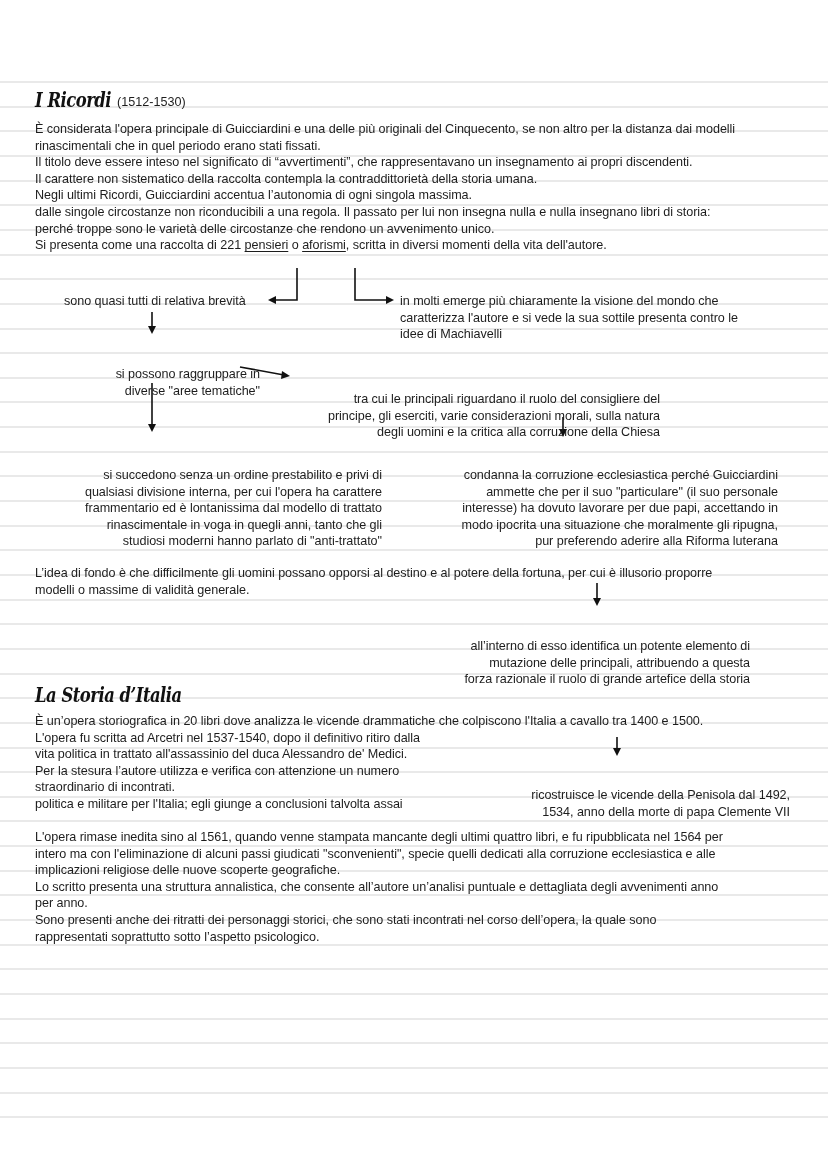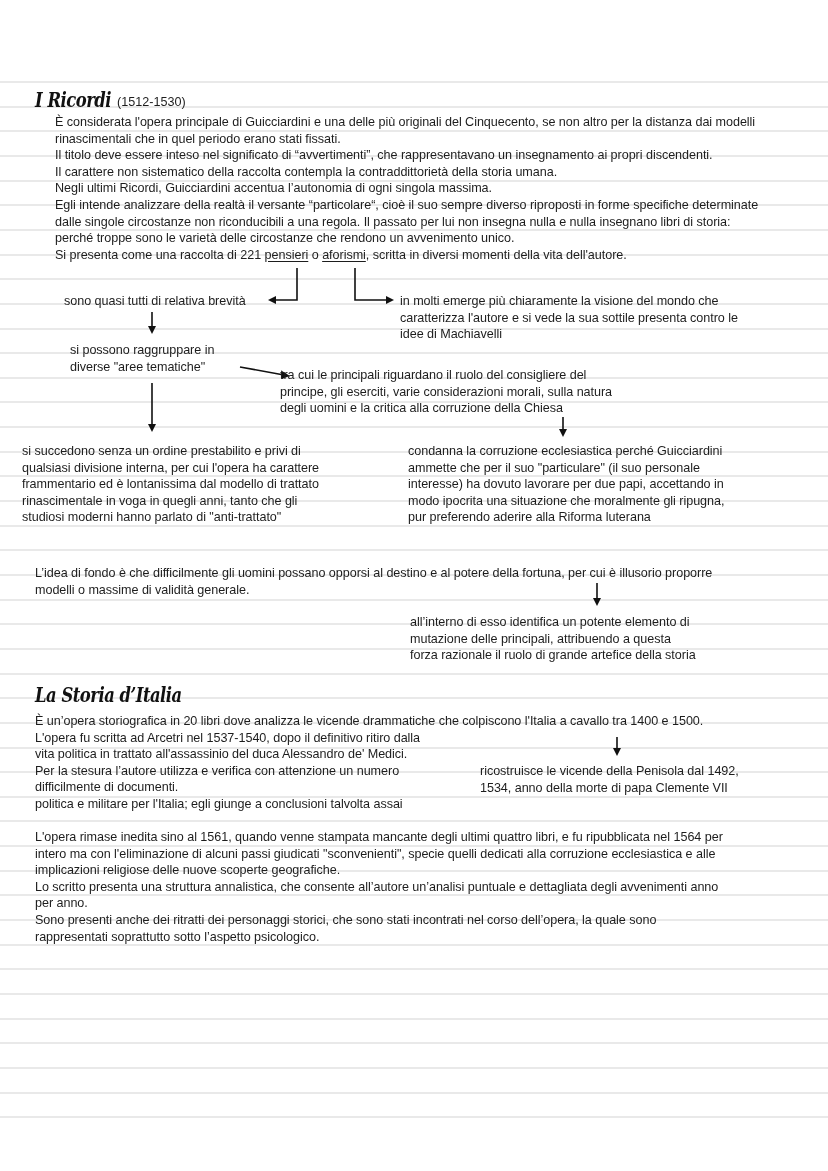--- a/index.html
+++ b/index.html
@@ -1,21 +1,21 @@
 <!DOCTYPE html>
 <html><head>
 <meta charset="utf-8">
 <style>
   html, body { margin: 0; padding: 0; background: #ffffff; }
   body { width: 828px; height: 1171px; position: relative; overflow: hidden;
          font-family: "Liberation Sans", sans-serif; color: #1d1d1d; }
   .rules { position: absolute; left: 0; top: 0; width: 828px; height: 1171px; }
   .rule { position: absolute; left: 0; width: 828px; height: 2px; background: #e9e9e9; }
   .t { position: absolute; font-size: 12.6px; line-height: 16.6px; white-space: nowrap; letter-spacing: -0.05px; transform-origin: left top; }
-  .c { text-align: left; }
+  .c { text-align: right; margin-top: 24px; }
   .title { position: absolute; font-family: "DejaVu Serif", serif; font-style: italic; font-weight: bold;
            font-size: 20px; color: #111; letter-spacing: -0.6px; transform: scaleX(0.82); transform-origin: left top; }
   .years { position: absolute; font-size: 12.6px; }
   .u { text-decoration: underline; text-underline-offset: 2px; }
   svg.arrows { position: absolute; left: 0; top: 0; width: 828px; height: 1171px; pointer-events: none; }
   svg.arrows path, svg.arrows line { stroke: #111; stroke-width: 1.6; fill: none; }
   svg.arrows polygon { fill: #111; }
 </style>
 </head>
 <body>
@@ -89,27 +89,26 @@
   <line x1="597" y1="583" x2="597" y2="601"></line>
   <polygon points="597,606 593,598 601,598"></polygon>
 
   <line x1="617" y1="737" x2="617" y2="751"></line>
   <polygon points="617,756 613,748 621,748"></polygon>
 </svg>
 
 <div class="title" style="left:35px; top:88px;">I Ricordi</div>
 <div class="years" style="left:117px; top:95px;">(1512-1530)</div>
 
-<div class="t" style="left:35px; top:114px;margin-left:20px;">
+<div class="t" style="left:35px; top:121px;">
   <div>È considerata l'opera principale di Guicciardini e una delle più originali del Cinquecento, se non altro per la distanza dai modelli</div>
   <div>rinascimentali che in quel periodo erano stati fissati.</div>
   <div>Il titolo deve essere inteso nel significato di “avvertimenti”, che rappresentavano un insegnamento ai propri discendenti.</div>
   <div>Il carattere non sistematico della raccolta contempla la contraddittorietà della storia umana.</div>
   <div>Negli ultimi Ricordi, Guicciardini accentua l’autonomia di ogni singola massima.</div>
-  <div>Egli intende analizzare della realtà il versante “particolare“, cioè il suo sempre diverso riproposti in forme specifiche determinate</div>
   <div>dalle singole circostanze non riconducibili a una regola. Il passato per lui non insegna nulla e nulla insegnano libri di storia:</div>
   <div>perché troppe sono le varietà delle circostanze che rendono un avvenimento unico.</div>
   <div><span>Si presenta come una raccolta di 221 </span><span class="u">pensieri</span><span> o </span><span class="u">aforismi</span><span>, scritta in diversi momenti della vita dell'autore.</span></div>
 </div>
 
 <div class="t" style="left:64px; top:293px;">sono quasi tutti di relativa brevità</div>
 
 <div class="t" style="left:400px; top:293px;">
   <div>in molti emerge più chiaramente la visione del mondo che</div>
   <div>caratterizza l'autore e si vede la sua sottile presenta contro le</div>
@@ -154,21 +153,21 @@
   <div>forza razionale il ruolo di grande artefice della storia</div>
 </div>
 
 <div class="title" style="left:35px; top:683px;">La Storia d’Italia</div>
 
 <div class="t" style="left:35px; top:713px;">
   <div>È un’opera storiografica in 20 libri dove analizza le vicende drammatiche che colpiscono l'Italia a cavallo tra 1400 e 1500.</div>
   <div>L'opera fu scritta ad Arcetri nel 1537-1540, dopo il definitivo ritiro dalla</div>
   <div>vita politica in trattato all'assassinio del duca Alessandro de' Medici.</div>
   <div>Per la stesura l’autore utilizza e verifica con attenzione un numero</div>
-  <div>difficilmente di documenti.</div>
+  <div>straordinario di incontrati.</div>
   <div>politica e militare per l'Italia; egli giunge a conclusioni talvolta assai</div>
 </div>
 
 <div class="t c" style="left:480px; top:763px; width:310px;">
   <div>ricostruisce le vicende della Penisola dal 1492,</div>
   <div>1534, anno della morte di papa Clemente VII</div>
 </div>
 
 <div class="t" style="left:35px; top:829px;">
   <div>L'opera rimase inedita sino al 1561, quando venne stampata mancante degli ultimi quattro libri, e fu ripubblicata nel 1564 per</div>

